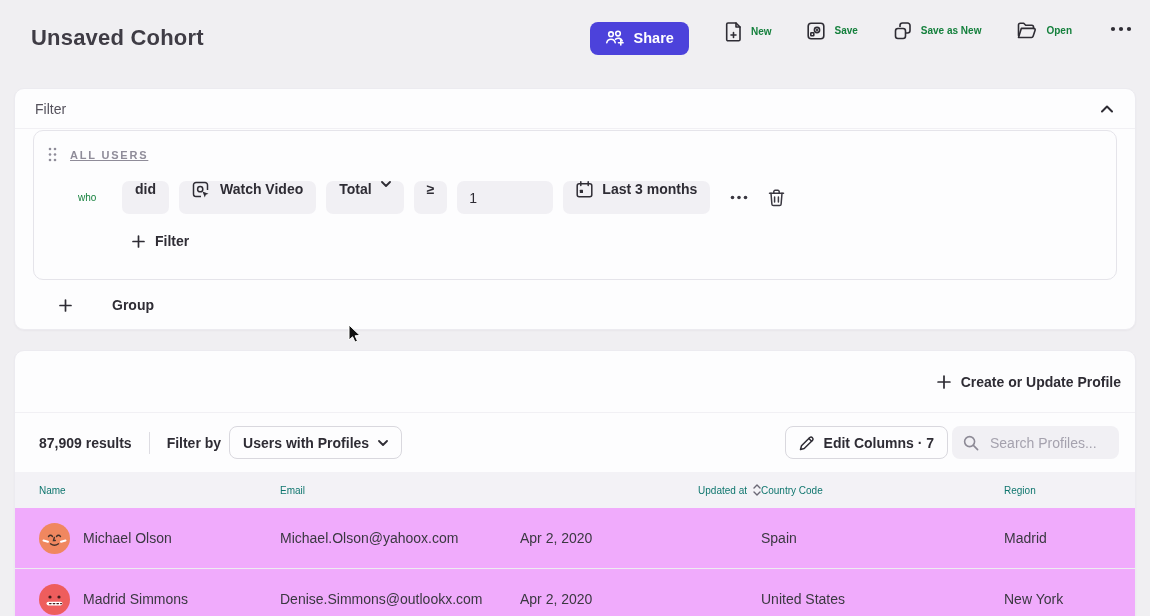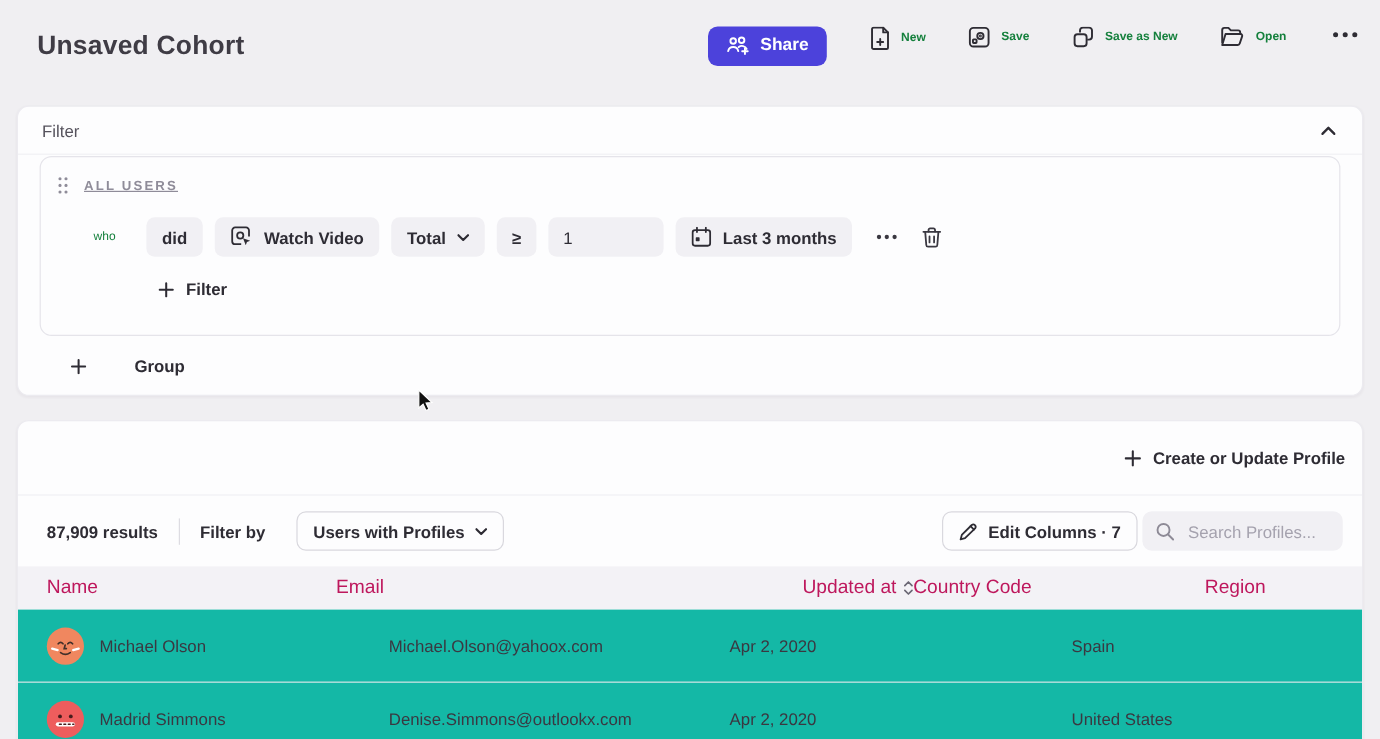--- a/index.html
+++ b/index.html
@@ -32,57 +32,57 @@
   .panel-divider{height:1px;background:#F1F0F4;margin:0;}
 
   .group-card{margin:1px 18px 0;height:150px;border:1px solid #E5E4EA;border-radius:10px;
               box-sizing:border-box;background:#FDFDFE;}
   .group-head{display:flex;align-items:center;gap:13px;padding:16px 14px 0;}
   .group-label{font-size:11px;font-weight:700;letter-spacing:1.8px;color:#8F8C99;text-decoration:underline;}
   .drag-handle{color:#8F8C99;cursor:grab;}
 
   .condition-row{display:flex;align-items:center;margin-top:19px;padding-left:44px;}
   .who{width:30px;margin-right:14px;font-size:10px;color:#15803d;}
-  .chip{display:flex;align-items:center;gap:9px;height:33px;padding:0 13px;border-radius:7px;
+  .chip{display:flex;align-items:flex-start;gap:9px;height:33px;padding:0 13px;border-radius:7px;
         background:#F1F0F4;font-size:14px;font-weight:700;color:#2E2C34;margin-right:10px;}
   .chip .ic{color:#2E2C34;}
   .chip-input{width:96px;height:33px;border:none;border-radius:7px;background:#F1F0F4;
               font-size:14px;color:#2E2C34;padding:0 12px;box-sizing:border-box;margin-right:10px;
               font-family:"Liberation Sans",sans-serif;outline:none;}
   .row-icon-btn{padding:4px;color:#3A3841;margin-left:4px;}
   .row-icon-btn.more{margin-left:6px;}
 
   .add-btn{display:flex;align-items:center;gap:10px;font-size:14px;font-weight:700;color:#2E2C34;padding:4px 6px;}
   .add-filter{margin:15px 0 0 92px;}
   .add-group{margin:13px 0 0 38px;gap:40px;}
 
   
   .create-row{height:61px;display:flex;align-items:center;justify-content:flex-end;
               padding-right:8px;border-bottom:1px solid #F1F0F4;}
   .results-toolbar{height:59px;display:flex;align-items:center;padding:0 16px 0 24px;}
   .results-count{font-size:14px;font-weight:700;color:#2E2C34;}
   .vdiv{width:1px;height:22px;background:#DDDCE2;margin:0 17px;}
-  .filter-by{font-size:14px;font-weight:700;color:#2E2C34;margin-right:26px;}
+  .filter-by{font-size:14px;font-weight:700;color:#2E2C34;margin-right:8px;}
   .outline-btn{display:flex;align-items:center;gap:9px;height:33px;padding:0 13px;border-radius:8px;
                border:1px solid #D9D8DE;background:#FDFDFE;font-size:14px;font-weight:700;color:#2E2C34;}
   .spacer{flex:1;}
   .edit-cols{margin-right:4px;}
   .search-box{display:flex;align-items:center;gap:9px;width:167px;height:33px;background:#F1F0F4;
               border-radius:8px;padding:0 11px;box-sizing:border-box;}
   .search-box input{border:none;background:transparent;outline:none;font-size:14px;width:120px;
                     color:#55525C;font-family:"Liberation Sans",sans-serif;}
   .search-box input::placeholder{color:#A5A2AE;}
   .search-ic{color:#8D8A96;}
 
   .thead{height:36px;background:#F3F2F6;display:grid;grid-template-columns:241px 240px 241px 243px 1fr;
-         align-items:center;padding-left:24px;font-size:16px;color:#be185d;}
+         align-items:center;padding-left:24px;font-size:10px;color:#0f766e;}
   .th-sort{display:flex;align-items:center;gap:6px;justify-content:flex-end;}
   .sort-ic{color:#6B6875;}
   .trow{height:60px;display:grid;grid-template-columns:241px 240px 241px 243px 1fr;align-items:center;
-        padding-left:24px;font-size:14px;color:#3A3841;border-bottom:1px solid #EDECF1;background:#14b8a6;gap:44px;}
+        padding-left:24px;font-size:14px;color:#3A3841;border-bottom:1px solid #EDECF1;background:#f0abfc;}
   .name-cell{display:flex;align-items:center;gap:13px;}
   .avatar{width:31px;height:31px;border-radius:50%;display:flex;align-items:center;justify-content:center;
           flex:0 0 31px;}
 
   .cursor{position:absolute;left:348px;top:324px;}
 </style>
 </head>
 <body>
 
 <div class="app">

